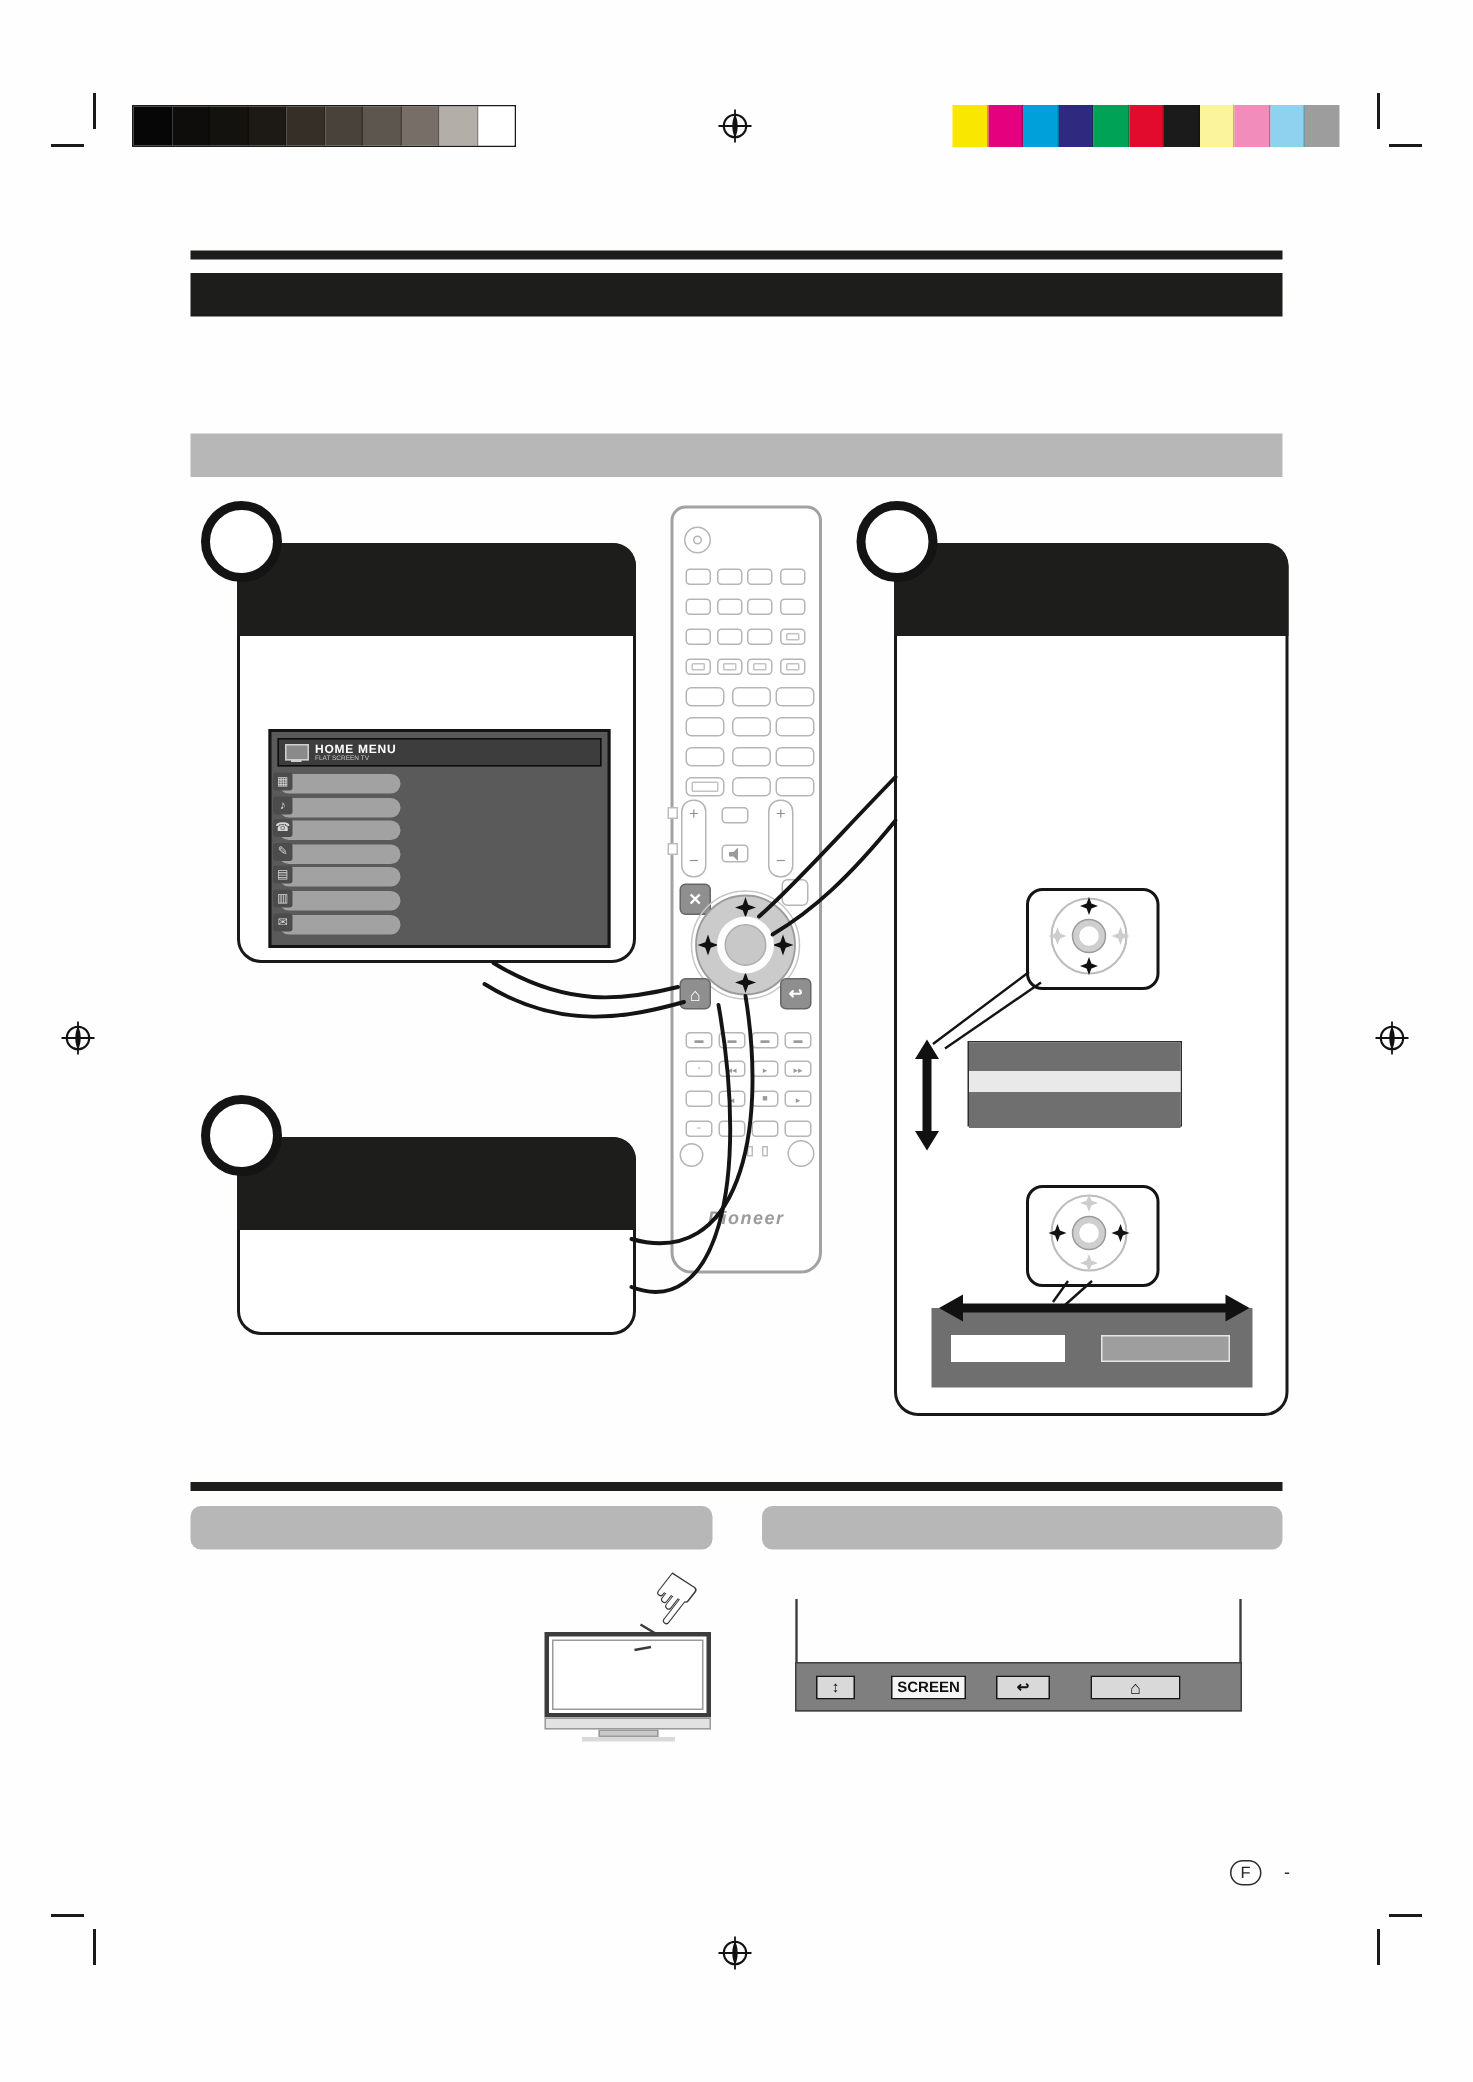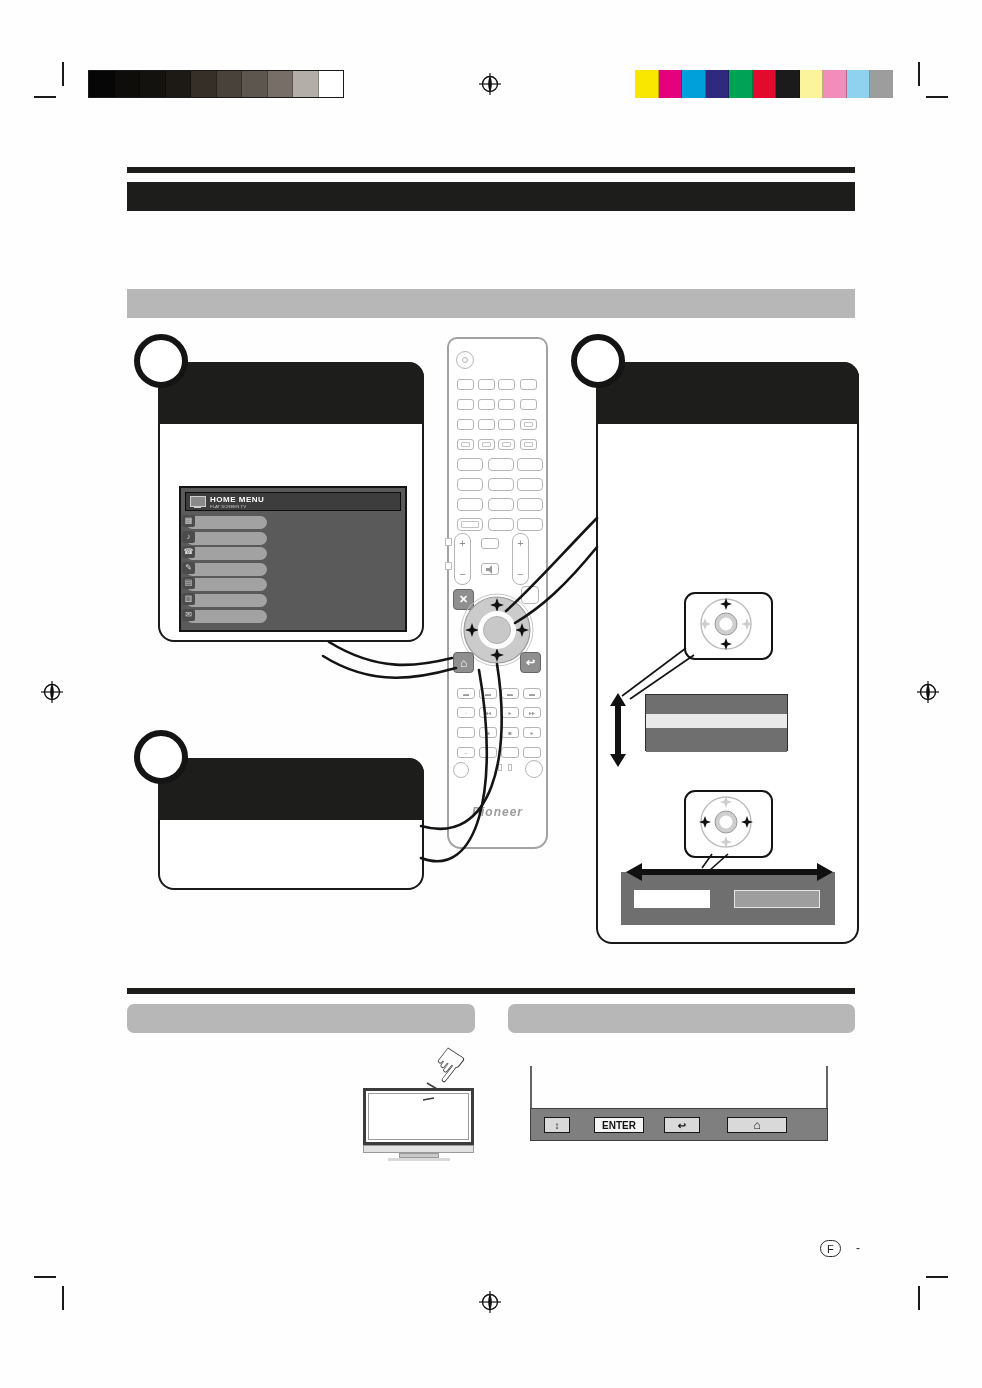--- a/index.html
+++ b/index.html
@@ -277,21 +277,21 @@
   <div class="tv-base"></div>
   <div class="tv-stand"></div>
   <div class="tv-foot"></div>
   <span class="hand">☞</span>
 
   <div class="navbar">
     <div class="navbtn" style="left:13px;width:26px;">
       <span>↕</span>
     </div>
     <div class="navbtn" style="left:63px;width:50px;background:#f5f5f5;">
-      <span>ENTER</span>
+      <span>SCREEN</span>
     </div>
     <div class="navbtn" style="left:133px;width:36px;">
       <span>↩</span>
     </div>
     <div class="navbtn" style="left:196px;width:60px;font-size:12px;">
       <span>⌂</span>
     </div>
   </div>
 
   <div class="foot-oval">F</div>

